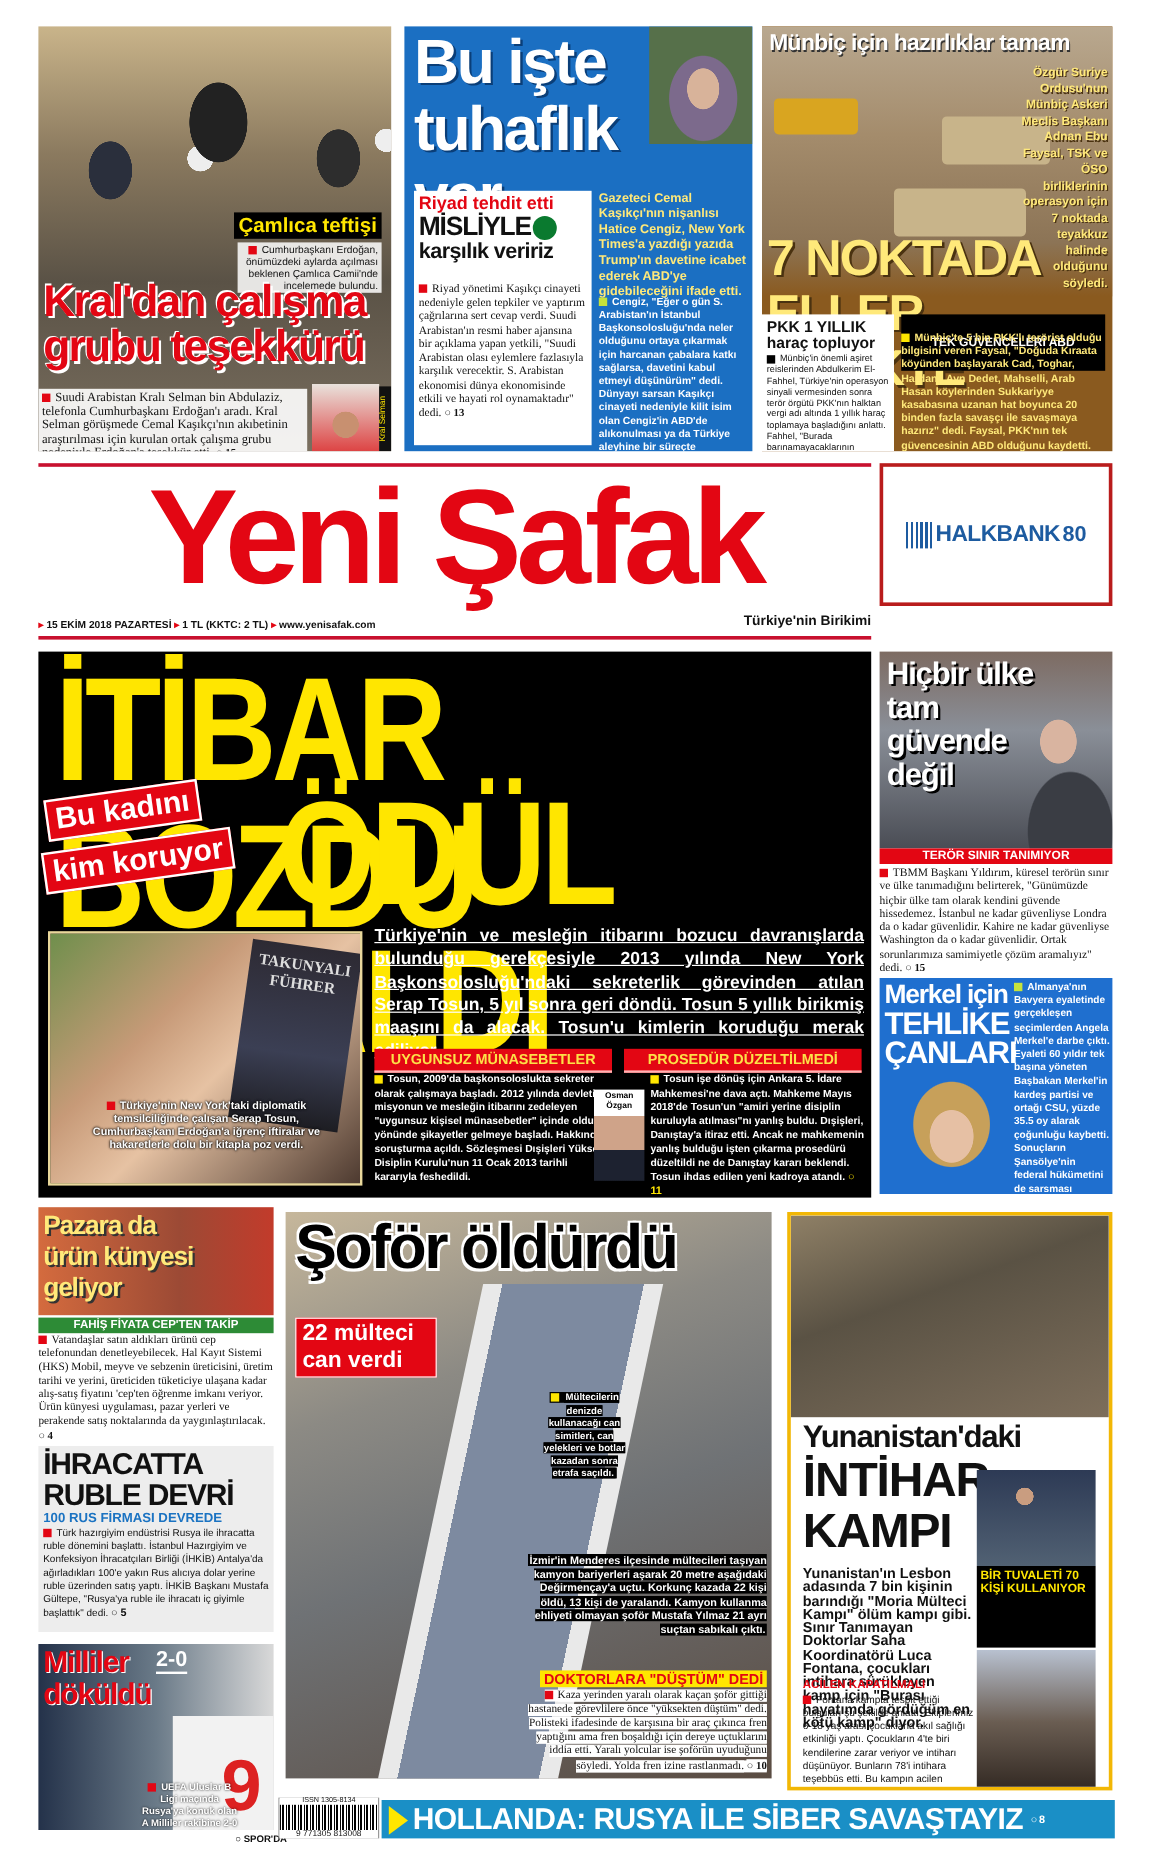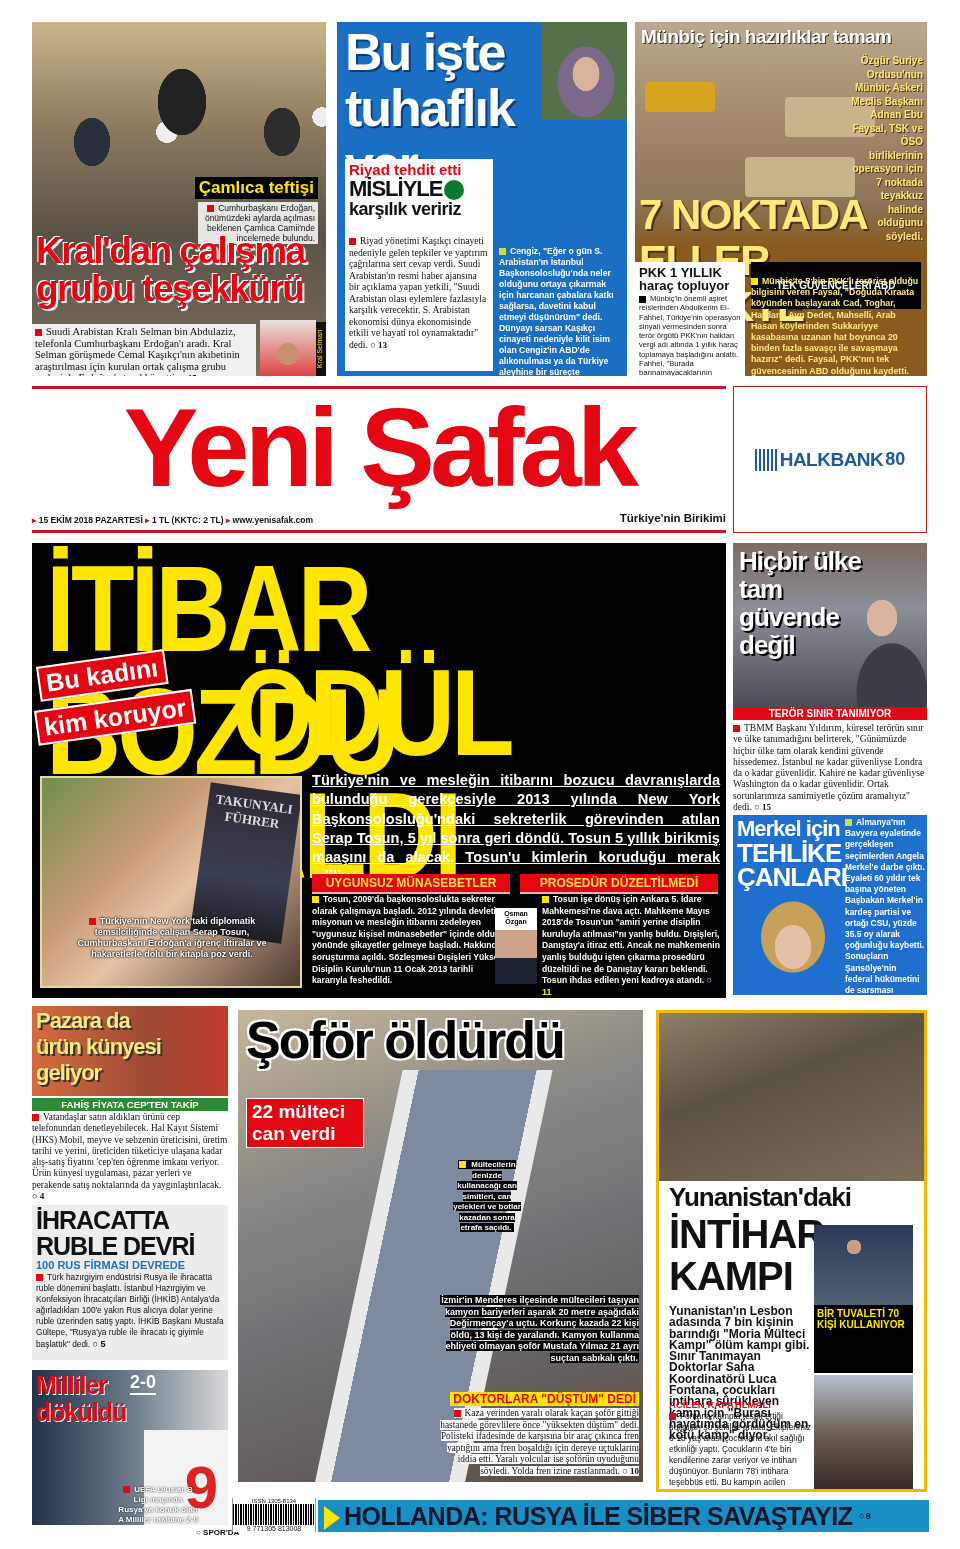--- a/index.html
+++ b/index.html
@@ -49,21 +49,21 @@
 #tr .pkk .t{font-size:7.6px;line-height:9.3px;margin-top:2px}
 #tr .tek{position:absolute;left:116px;top:240px;width:170px;background:#000;color:#fff;font-weight:bold;font-size:10px;text-align:center;padding:18px 0}
 #tr .tekt{position:absolute;left:116px;top:254px;width:172px;color:#ffe97a;font-weight:bold;font-size:8.8px;line-height:11.2px}
 
 
 #mast{left:32px;top:386px;width:694px;height:171px}
 #mast .rule{position:absolute;left:0;width:100%;height:3px;background:#c8102e}
 #mast .logo{position:absolute;left:0;top:3px;width:100%;color:#e30613;font-weight:bold;font-size:112px;line-height:118px;letter-spacing:-5px;text-align:center}
 #mast .info{position:absolute;left:0;top:129px;font-size:8.5px;font-weight:bold}
 #mast .tag{position:absolute;right:0;top:126px;font-size:11.5px;font-weight:bold}
-#ad{left:733px;top:386px;width:194px;height:147px;border:1px solid #b91c1c;display:flex;align-items:center;justify-content:center}
+#ad{left:733px;top:386px;width:194px;height:119px;border:3px solid #b91c1c;display:flex;align-items:center;justify-content:center}
 #ad .bank{color:#1d5ba0;font-weight:bold;font-size:19px;letter-spacing:-.5px}
 #ad .ico{display:inline-block;width:22px;height:22px;background:repeating-linear-gradient(90deg,#1d5ba0 0 2px,transparent 2px 4px);vertical-align:middle;margin-right:3px}
 
 
 #main{left:32px;top:543px;width:694px;height:455px;background:#000;overflow:hidden}
 #main .h1{position:absolute;left:14px;top:4px;color:#ffe600;font-weight:bold;font-size:104px;line-height:104px;letter-spacing:-4px;transform:scaleY(1.18);transform-origin:left top}
 #main .h2{position:absolute;left:200px;top:108px;color:#ffe600;font-weight:bold;font-size:104px;line-height:104px;letter-spacing:-4px;transform:scaleY(1.18);transform-origin:left top}
 #main .who{position:absolute;left:4px;top:124px;background:#e30613;color:#fff;font-weight:bold;font-size:25px;line-height:25px;padding:3px 6px;transform:rotate(-8deg);transform-origin:left top;border:2px solid #fff}
 #main .who2{position:absolute;left:2px;top:168px;background:#e30613;color:#fff;font-weight:bold;font-size:25px;line-height:25px;padding:3px 6px;transform:rotate(-8deg);transform-origin:left top;border:2px solid #fff}
 #main .photo{position:absolute;left:8px;top:233px;width:262px;height:212px;background:linear-gradient(135deg,#6f8f4c 0%,#c79a78 35%,#e6c2a3 55%,#4d3a30 100%);border:2px solid #e9d89b;overflow:hidden}
@@ -125,21 +125,21 @@
 #yun .blk .h{color:#ffe600;font-weight:bold;font-size:10px;line-height:11px}
 #yun .ph2{position:absolute;left:155px;top:362px;width:99px;height:120px;background:linear-gradient(#b8c1d0,#6a5d52 50%,#2f2620)}
 #yun .intro{position:absolute;left:10px;top:293px;width:142px;font-weight:bold;font-size:12px;line-height:11.3px}
 #yun .sub{position:absolute;left:10px;top:386px;color:#e30613;font-weight:bold;font-size:9.6px}
 #yun .t{position:absolute;left:10px;top:398px;width:142px;font-size:8.4px;line-height:11px}
 
 
 #isbn{left:232px;top:1498px;width:84px;height:34px;background:repeating-linear-gradient(90deg,#000 0 1px,#fff 1px 2px,#000 2px 4px,#fff 4px 5px);border:1px solid #999}
 #isbn .n1{position:absolute;top:-1px;left:0;width:100%;background:#fff;font-size:6px;text-align:center}
 #isbn .n2{position:absolute;bottom:-1px;left:0;width:100%;background:#fff;font-size:7px;text-align:center}
-#hol{left:318px;top:1500px;width:611px;height:32px;background:#1a8fc6;color:#0f172a;font-weight:bold;font-size:25px;line-height:32px;padding-left:6px;letter-spacing:-.5px}
+#hol{left:318px;top:1500px;width:611px;height:32px;background:#1a8fc6;color:#ffffff;font-weight:bold;font-size:25px;line-height:32px;padding-left:6px;letter-spacing:-.5px}
 #hol .tri{display:inline-block;width:0;height:0;border-top:12px solid transparent;border-bottom:12px solid transparent;border-left:16px solid #ffe600;vertical-align:middle;margin-right:4px}
 #hol .r{font-size:9px;vertical-align:bottom}
 </style>
 </head>
 <body>
 
 <div id="tl" class="abs">
   <div class="photo-people"></div>
   <div class="tag">Çamlıca teftişi</div>
   <div class="tagtext"><span class="sq" style="background:#e30613"></span><span>Cumhurbaşkanı Erdoğan, önümüzdeki aylarda açılması beklenen Çamlıca Camii'nde incelemede bulundu.</span></div>
@@ -151,20 +151,21 @@
 
 <div id="tm" class="abs">
   <div class="portrait"></div>
   <div class="h1" style="width:200px">Bu işte tuhaflık var</div>
   <div class="box">
     <div class="r">Riyad tehdit etti</div>
     <div class="m"><span>MİSLİYLE</span><span class="flag"></span></div>
     <div class="k">karşılık veririz</div>
     <div class="t"><span class="sq" style="background:#e30613"></span><span>Riyad yönetimi Kaşıkçı cinayeti nedeniyle gelen tepkiler ve yaptırım çağrılarına sert cevap verdi. Suudi Arabistan'ın resmi haber ajansına bir açıklama yapan yetkili, "Suudi Arabistan olası eylemlere fazlasıyla karşılık verecektir. S. Arabistan ekonomisi dünya ekonomisinde etkili ve hayati rol oynamaktadır" dedi.</span> <span class="ref">○ 13</span></div>
   </div>
+  <div class="right">Gazeteci Cemal Kaşıkçı'nın nişanlısı Hatice Cengiz, New York Times'a yazdığı yazıda Trump'ın davetine icabet ederek ABD'ye gidebileceğini ifade etti.</div>
   <div class="right2"><span class="sq" style="background:#c6e33b"></span><span>Cengiz, "Eğer o gün S. Arabistan'ın İstanbul Başkonsolosluğu'nda neler olduğunu ortaya çıkarmak için harcanan çabalara katkı sağlarsa, davetini kabul etmeyi düşünürüm" dedi. Dünyayı sarsan Kaşıkçı cinayeti nedeniyle kilit isim olan Cengiz'in ABD'de alıkonulması ya da Türkiye aleyhine bir süreçte kullanılmasından endişe ediliyor.</span> </div>
 </div>
 
 <div id="tr" class="abs">
   <div class="photo">
     <div class="veh" style="left:150px;top:75px;width:90px;height:40px"></div>
     <div class="veh" style="left:110px;top:135px;width:110px;height:40px"></div>
     <div class="veh" style="left:10px;top:60px;width:70px;height:30px;background:#d9a520"></div>
   </div>
   <div class="t1">Münbiç için hazırlıklar tamam</div>

